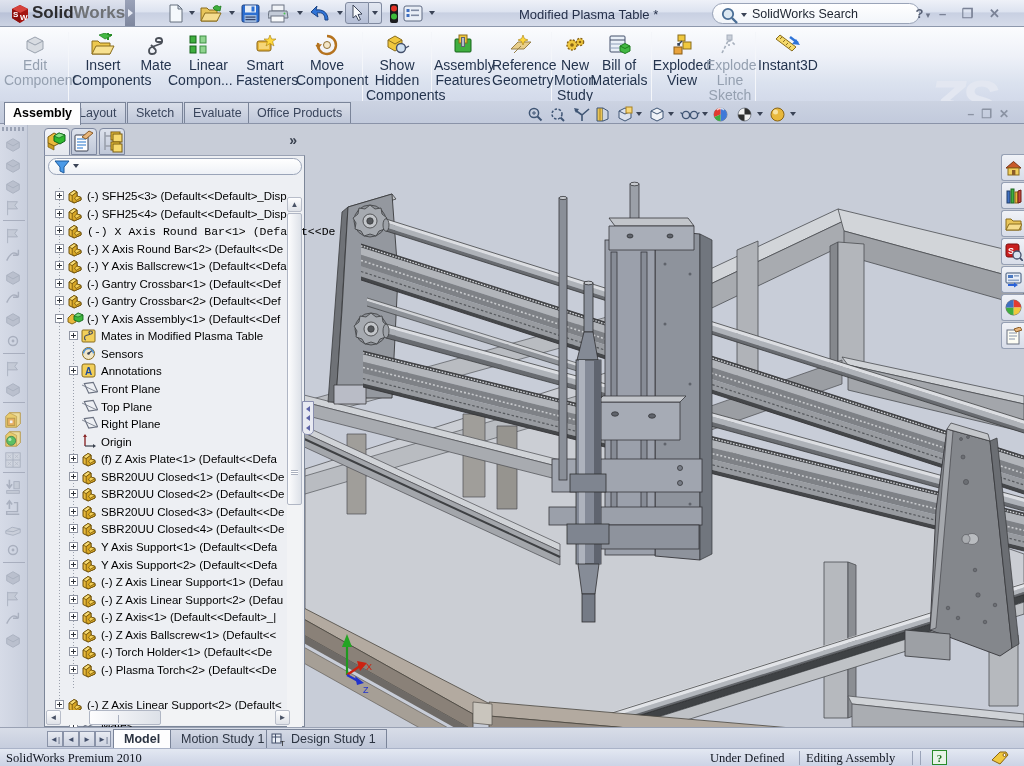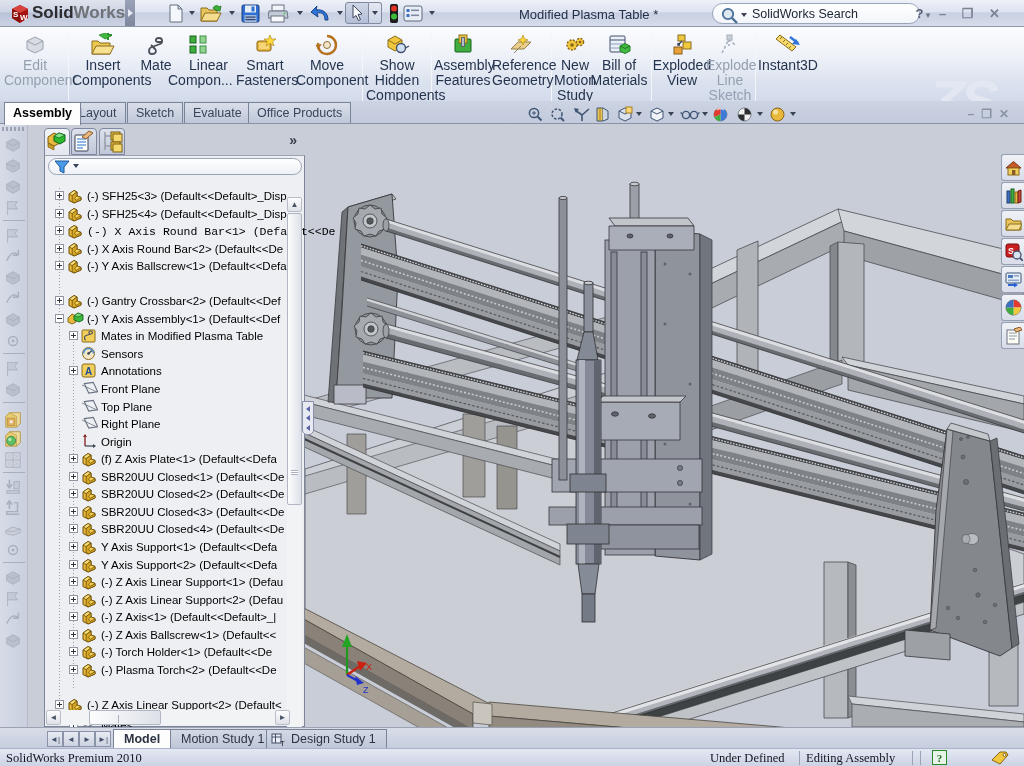--- a/index.html
+++ b/index.html
@@ -716,20 +716,30 @@
 <div class="trow" style="left:0; top:101px; width:240px;">
             <div class="ebox plus" style="left:10px"></div>
             <svg class="ticon" style="left:22px" width="17" height="16" viewBox="0 0 17 16">
               <polygon points="2,6 7,2.5 10,4 10,8 14,9.5 14,12 7,15 2,12.5" fill="#e8b93c" stroke="#6b4e0a" stroke-width="1"></polygon>
               <polygon points="2,6 7,2.5 10,4 5.2,7.6" fill="#f8dc74" stroke="#6b4e0a" stroke-width="0.8"></polygon>
               <polygon points="5.2,7.6 10,4 10,8 14,9.5 14,12 7,15 5.2,12.8" fill="#d9a825" stroke="#6b4e0a" stroke-width="0.8"></polygon>
               <polygon points="10,8 14,9.5 9,12.5 7.5,10" fill="#f3cf55" stroke="#6b4e0a" stroke-width="0.7"></polygon>
             </svg>
             <div class="nm" style="left:42px">(-) Y Axis Ballscrew&lt;1&gt; (Default&lt;&lt;Defa</div>
           </div>
+<div class="trow" style="left:0; top:119px; width:240px;">
+            <div class="ebox plus" style="left:10px"></div>
+            <svg class="ticon" style="left:22px" width="17" height="16" viewBox="0 0 17 16">
+              <polygon points="2,6 7,2.5 10,4 10,8 14,9.5 14,12 7,15 2,12.5" fill="#e8b93c" stroke="#6b4e0a" stroke-width="1"></polygon>
+              <polygon points="2,6 7,2.5 10,4 5.2,7.6" fill="#f8dc74" stroke="#6b4e0a" stroke-width="0.8"></polygon>
+              <polygon points="5.2,7.6 10,4 10,8 14,9.5 14,12 7,15 5.2,12.8" fill="#d9a825" stroke="#6b4e0a" stroke-width="0.8"></polygon>
+              <polygon points="10,8 14,9.5 9,12.5 7.5,10" fill="#f3cf55" stroke="#6b4e0a" stroke-width="0.7"></polygon>
+            </svg>
+            <div class="nm" style="left:42px">(-) Gantry Crossbar&lt;1&gt; (Default&lt;&lt;Def</div>
+          </div>
 <div class="trow" style="left:0; top:136px; width:240px;">
             <div class="ebox plus" style="left:10px"></div>
             <svg class="ticon" style="left:22px" width="17" height="16" viewBox="0 0 17 16">
               <polygon points="2,6 7,2.5 10,4 10,8 14,9.5 14,12 7,15 2,12.5" fill="#e8b93c" stroke="#6b4e0a" stroke-width="1"></polygon>
               <polygon points="2,6 7,2.5 10,4 5.2,7.6" fill="#f8dc74" stroke="#6b4e0a" stroke-width="0.8"></polygon>
               <polygon points="5.2,7.6 10,4 10,8 14,9.5 14,12 7,15 5.2,12.8" fill="#d9a825" stroke="#6b4e0a" stroke-width="0.8"></polygon>
               <polygon points="10,8 14,9.5 9,12.5 7.5,10" fill="#f3cf55" stroke="#6b4e0a" stroke-width="0.7"></polygon>
             </svg>
             <div class="nm" style="left:42px">(-) Gantry Crossbar&lt;2&gt; (Default&lt;&lt;Def</div>
           </div>

